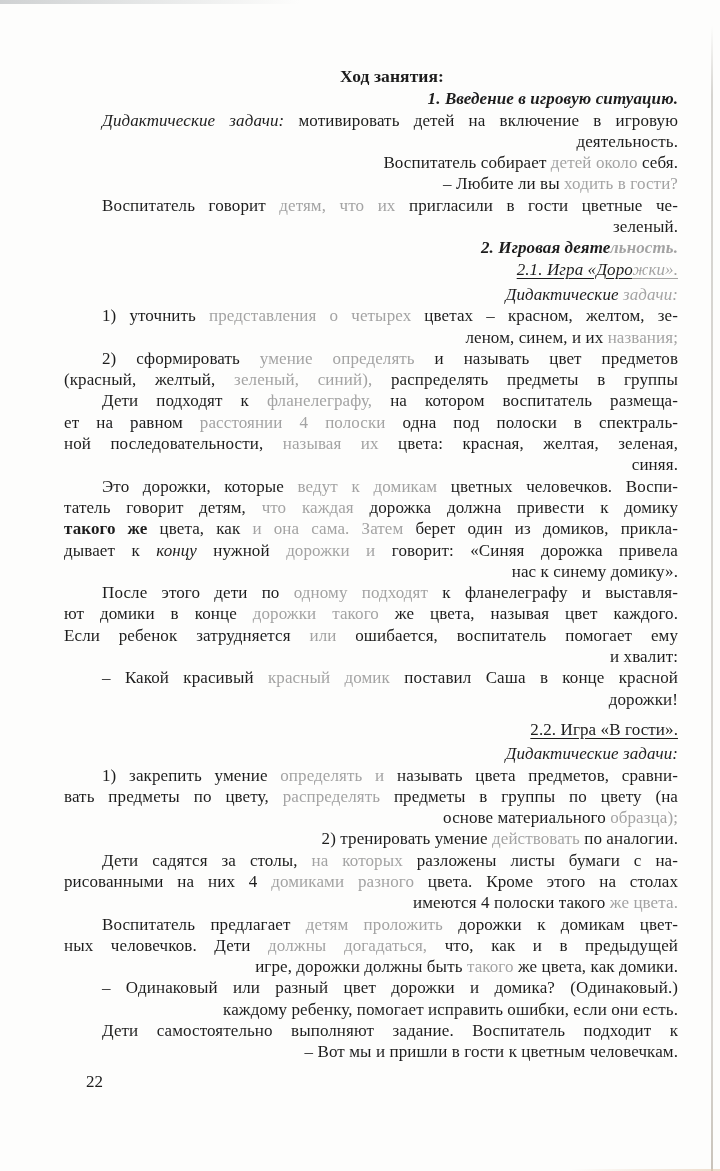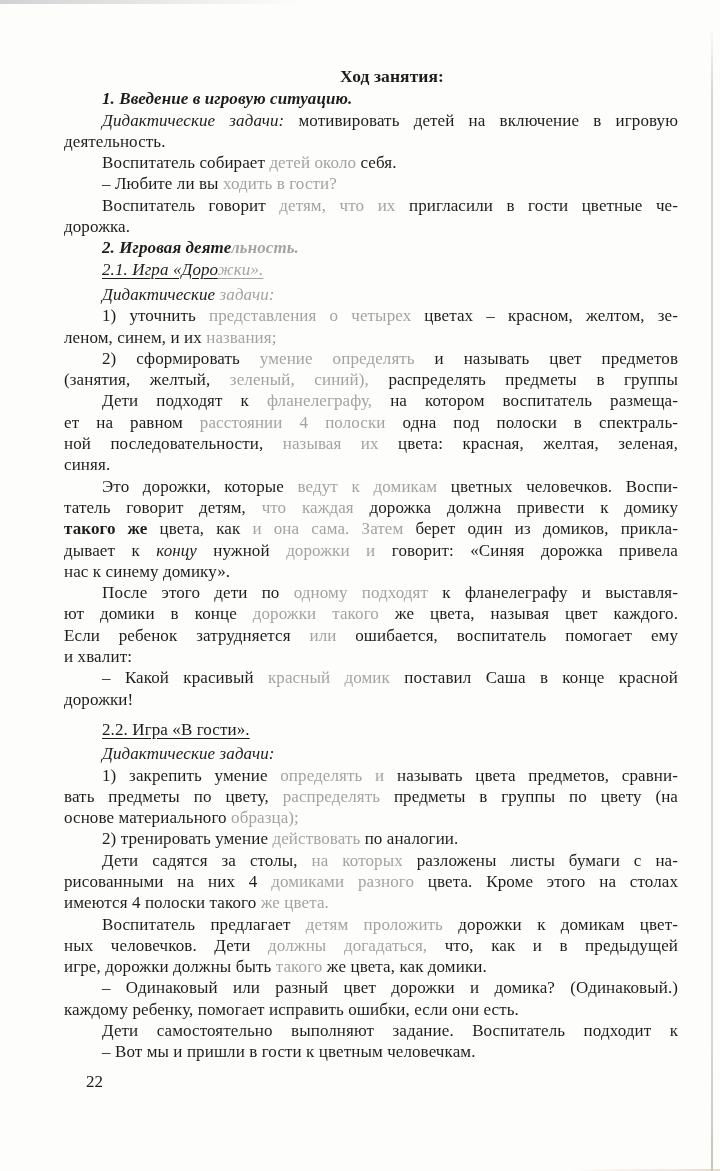--- a/index.html
+++ b/index.html
@@ -33,21 +33,21 @@
     font-size:17px;line-height:21.3px;
     letter-spacing:.1px;
   }
   .title{
     font-weight:bold;text-align:center;padding-left:42px;
     margin:0 0 1px 0;font-size:17.5px;
   }
   .block{margin:0;}
   .block[data-name="game-heading-2-1"]{margin-bottom:4px;font-style:italic;}
   .block[data-name="game-heading-2-2"]{margin-top:9px;margin-bottom:3px;}
-  .line{text-align:left;}
+  .line{text-align:right;}
   .line.j{text-align:justify;text-align-last:justify;}
   .line.first{text-indent:38px;}
   .line span{white-space:pre-wrap;}
   .line .n{font-style:normal;}
   .line .i{font-style:italic;}
   .line .b{font-weight:bold;}
   .line .bi{font-weight:bold;font-style:italic;}
   .line .u{text-decoration:underline;text-underline-offset:3px;text-decoration-thickness:1px;}
   .line .f{color:var(--faded,#a3a3a3);}
   .pagenum{
@@ -74,38 +74,38 @@
           <div class="line" data-name="text-line"><span class="n" data-name="text-run">деятельность.</span></div>
         </div>
         <div class="block" data-name="paragraph">
           <div class="line first" data-name="text-line"><span class="n" data-name="text-run">Воспитатель собирает </span><span class="n f" data-name="text-run">детей около</span><span class="n" data-name="text-run"> себя.</span></div>
         </div>
         <div class="block" data-name="paragraph">
           <div class="line first" data-name="text-line"><span class="n" data-name="text-run">– Любите ли вы </span><span class="n f" data-name="text-run">ходить в гости?</span></div>
         </div>
         <div class="block" data-name="paragraph">
           <div class="line first j" data-name="text-line"><span class="n" data-name="text-run">Воспитатель говорит </span><span class="n f" data-name="text-run">детям, что их</span><span class="n" data-name="text-run"> пригласили в гости цветные че-</span></div>
-          <div class="line" data-name="text-line"><span class="n" data-name="text-run">дорожка.</span></div>
+          <div class="line" data-name="text-line"><span class="n" data-name="text-run">зеленый.</span></div>
         </div>
         <div class="block" data-name="section-heading-2">
           <div class="line first" data-name="text-line"><span class="bi" data-name="text-run">2. Игровая деяте</span><span class="bi f" data-name="text-run">льность.</span></div>
         </div>
         <div class="block" data-name="game-heading-2-1">
           <div class="line first" data-name="text-line"><span class="u" data-name="text-run">2.1. Игра «Доро</span><span class="u f" data-name="text-run">жки».</span></div>
         </div>
         <div class="block" data-name="didactic-tasks-label">
           <div class="line first" data-name="text-line"><span class="i" data-name="text-run">Дидактические </span><span class="i f" data-name="text-run">задачи:</span></div>
         </div>
         <div class="block" data-name="paragraph">
           <div class="line first j" data-name="text-line"><span class="n" data-name="text-run">1) уточнить </span><span class="n f" data-name="text-run">представления о четырех</span><span class="n" data-name="text-run"> цветах – красном, желтом, зе-</span></div>
           <div class="line" data-name="text-line"><span class="n" data-name="text-run">леном, синем, и их </span><span class="n f" data-name="text-run">названия;</span></div>
         </div>
         <div class="block" data-name="paragraph">
           <div class="line first j" data-name="text-line"><span class="n" data-name="text-run">2) сформировать </span><span class="n f" data-name="text-run">умение определять</span><span class="n" data-name="text-run"> и называть цвет предметов</span></div>
-          <div class="line j" data-name="text-line"><span class="n" data-name="text-run">(занятия, желтый, </span><span class="n f" data-name="text-run">зеленый, синий),</span><span class="n" data-name="text-run"> распределять предметы в группы</span></div>
+          <div class="line j" data-name="text-line"><span class="n" data-name="text-run">(красный, желтый, </span><span class="n f" data-name="text-run">зеленый, синий),</span><span class="n" data-name="text-run"> распределять предметы в группы</span></div>
         </div>
         <div class="block" data-name="paragraph">
           <div class="line first j" data-name="text-line"><span class="n" data-name="text-run">Дети подходят к </span><span class="n f" data-name="text-run">фланелеграфу,</span><span class="n" data-name="text-run"> на котором воспитатель размеща-</span></div>
           <div class="line j" data-name="text-line"><span class="n" data-name="text-run">ет на равном </span><span class="n f" data-name="text-run">расстоянии 4 полоски</span><span class="n" data-name="text-run"> одна под полоски в спектраль-</span></div>
           <div class="line j" data-name="text-line"><span class="n" data-name="text-run">ной последовательности, </span><span class="n f" data-name="text-run">называя их</span><span class="n" data-name="text-run"> цвета: красная, желтая, зеленая,</span></div>
           <div class="line" data-name="text-line"><span class="n" data-name="text-run">синяя.</span></div>
         </div>
         <div class="block" data-name="paragraph">
           <div class="line first j" data-name="text-line"><span class="n" data-name="text-run">Это дорожки, которые </span><span class="n f" data-name="text-run">ведут к домикам</span><span class="n" data-name="text-run"> цветных человечков. Воспи-</span></div>
           <div class="line j" data-name="text-line"><span class="n" data-name="text-run">татель говорит детям, </span><span class="n f" data-name="text-run">что каждая</span><span class="n" data-name="text-run"> дорожка должна привести к домику</span></div>

